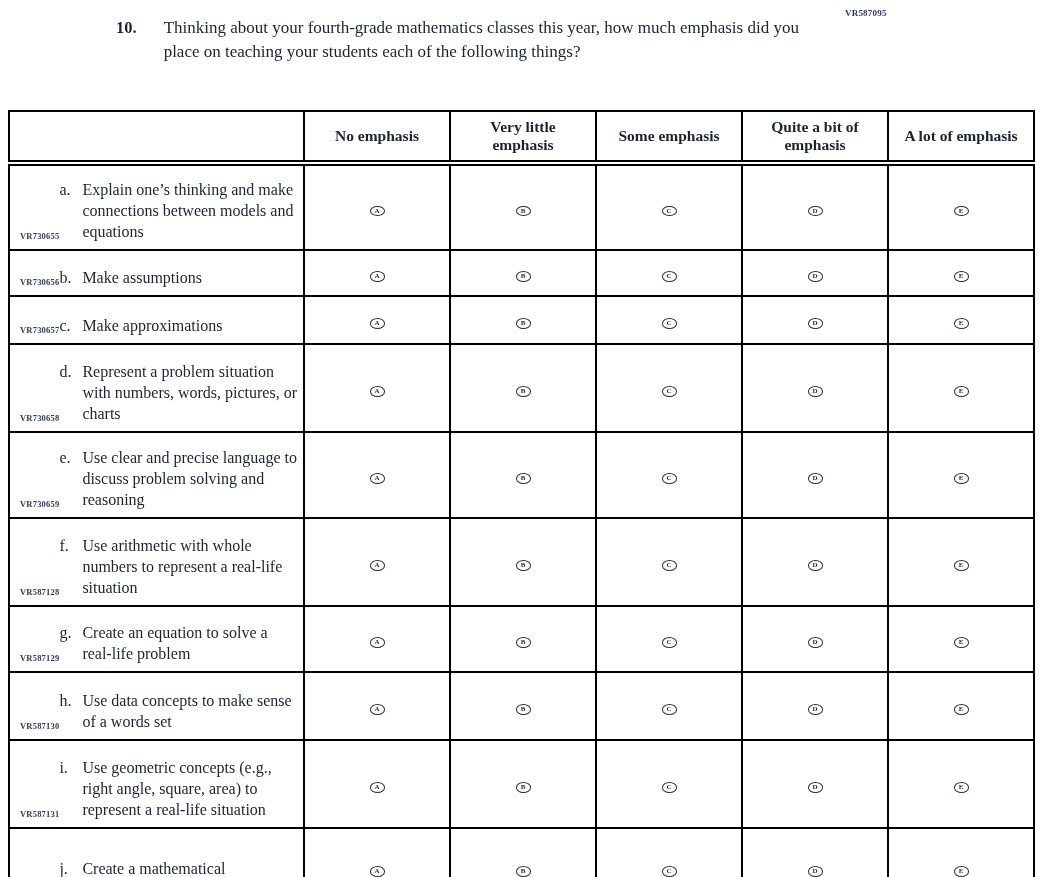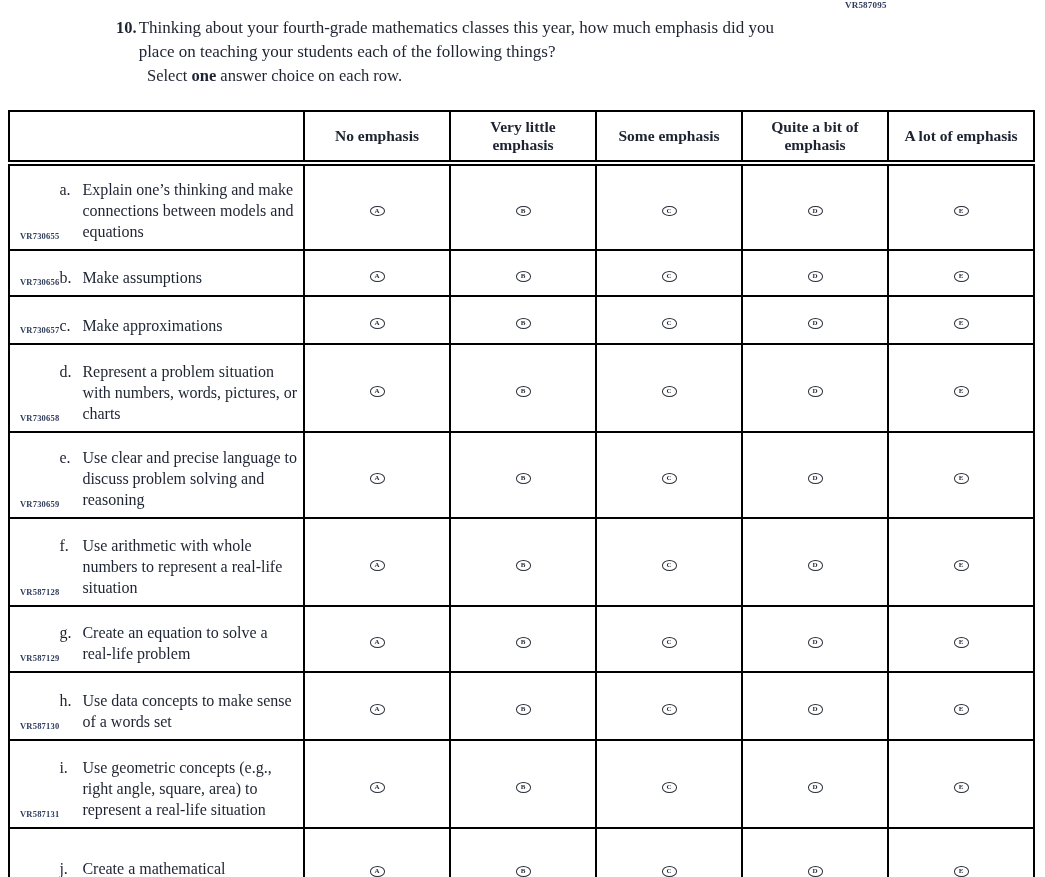--- a/index.html
+++ b/index.html
@@ -14,35 +14,35 @@
   }
   .page {
     position: relative;
     width: 1045px;
     height: 877px;
     background: #ffffff;
   }
   
   .form-code {
     position: absolute;
-    top: 0;
+    top: 8px;
     left: 845px;
     font-size: 9px;
     font-weight: bold;
     color: #2e3b5a;
     letter-spacing: 0.2px;
   }
   
   .question-block {
     position: absolute;
     top: 16px;
     left: 116px;
     width: 690px;
     display: flex;
-    gap: 2px;
+    gap: 27px;
   }
   .q-num {
     font-weight: bold;
     font-size: 16.5px;
     line-height: 24px;
     flex-shrink: 0;
   }
   .q-text {
     font-size: 17px;
     line-height: 24px;
@@ -151,21 +151,20 @@
 
 <div class="page">
 
   <div class="form-code">VR587095</div>
 
   <div class="question-block">
     <span class="q-num">10.</span>
     <div class="q-text">Thinking about your fourth-grade mathematics classes this year, how much emphasis did you place on teaching your students each of the following things?</div>
   </div>
 
-  <div class="instruction"><span>Select </span><b>one</b><span> answer choice on each row.</span></div>
 
   <table class="emphasis-table">
     <colgroup>
       <col class="c-item">
       <col class="c-opt">
         <col class="c-opt">
         <col class="c-opt">
         <col class="c-opt">
         <col class="c-opt">
     </colgroup>

